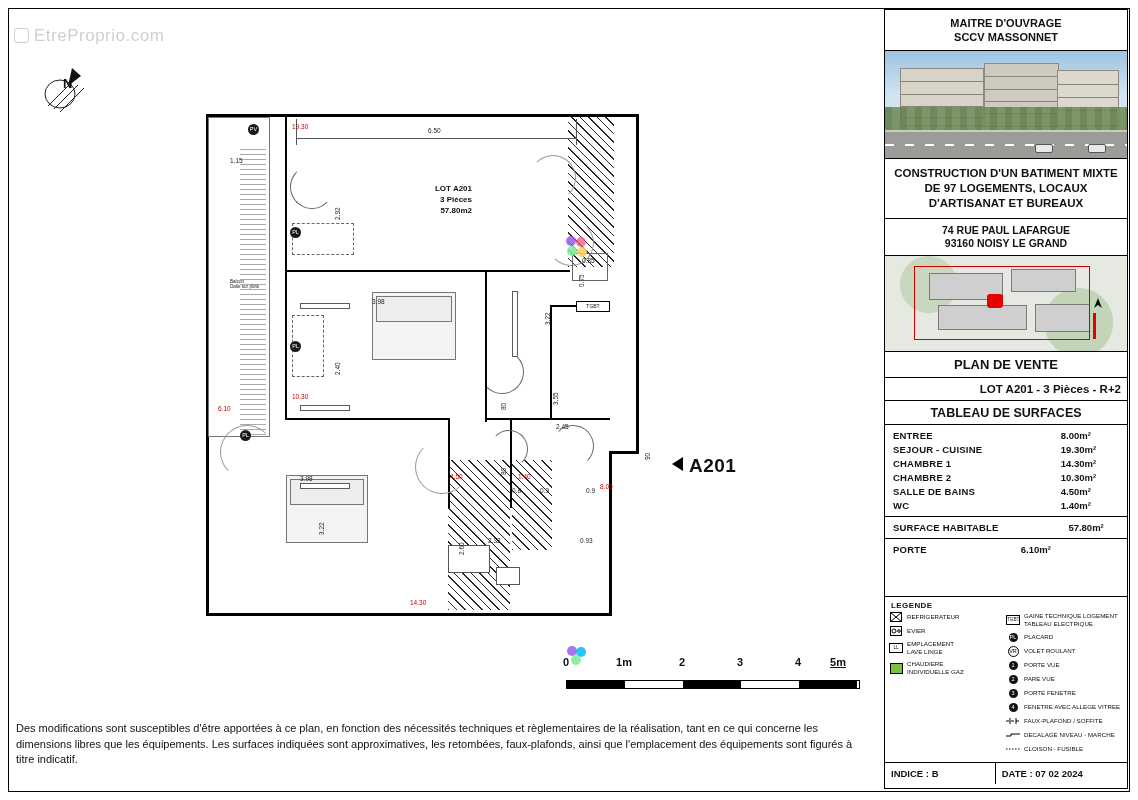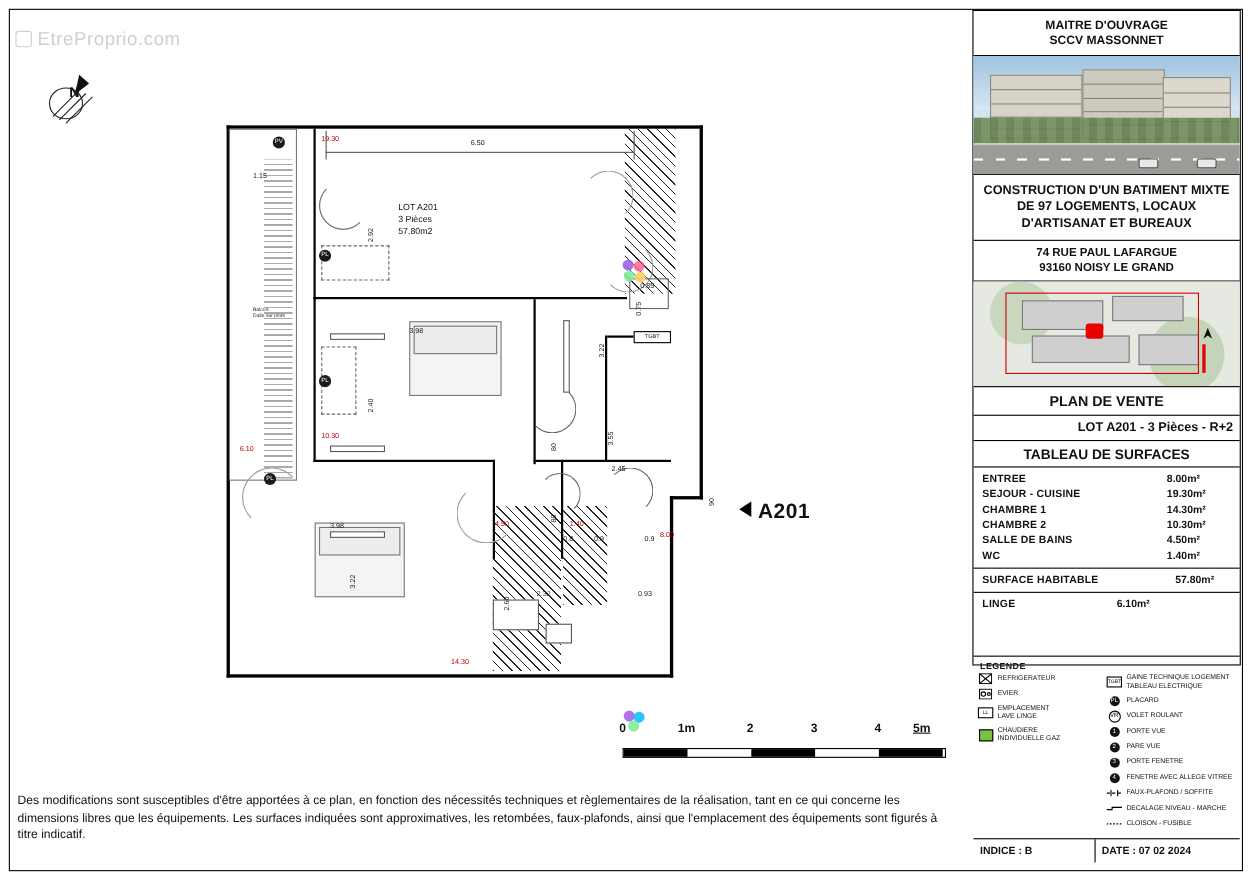--- a/index.html
+++ b/index.html
@@ -19,41 +19,41 @@
   .plan .wall{position:absolute;background:#000;}
   .plan .thin{position:absolute;border:1px solid #5a5a5a;}
   .plan .hatch{position:absolute;background:repeating-linear-gradient(45deg,#000 0 1px,transparent 1px 6px);opacity:.85;}
   .plan .txt{position:absolute;font-size:6.5px;color:#222;}
   .plan .rtxt{position:absolute;font-size:6.5px;color:#c00000;}
   .plan .vtxt{position:absolute;font-size:6.5px;color:#222;transform:rotate(-90deg);transform-origin:left top;white-space:nowrap;}
   .plan .dim{position:absolute;border-top:1px solid #555;}
   .plan .vdim{position:absolute;border-left:1px solid #555;}
   .plan .door{position:absolute;border:1px solid #555;border-radius:100%;}
   .plan .bed{position:absolute;border:1px solid #777;background:#f4f4f4;}
-  .plan .label{position:absolute;font-size:8px;color:#111;text-align:left;line-height:11px;}
+  .plan .label{position:absolute;font-size:8px;color:#111;text-align:right;line-height:11px;font-weight:bold;}
   .plan .badge{position:absolute;width:11px;height:11px;border-radius:50%;background:#1a1a1a;color:#fff;font-size:5.5px;line-height:11px;text-align:center;}
   .plan .sq-badge{position:absolute;border:1px solid #000;background:#fff;font-size:5px;line-height:8px;text-align:center;height:9px;}
 
   
   .a201{position:absolute;left:672px;top:435px;font-size:19px;font-weight:bold;letter-spacing:.5px;margin-top:20px;}
   .a201 .tri{display:inline-block;width:0;height:0;border-top:7px solid transparent;border-bottom:7px solid transparent;border-right:11px solid #000;margin-right:6px;vertical-align:1px;}
 
   
   .scale{position:absolute;left:566px;top:668px;width:292px;height:26px;}
   .scale .bar{position:absolute;top:12px;left:0;width:292px;height:7px;border:1px solid #000;}
   .scale .seg{position:absolute;top:0;height:100%;background:#000;}
   .scale .lbl{position:absolute;top:-12px;font-size:11px;font-weight:bold;transform:translateX(-50%);}
 
   
   .note{position:absolute;left:16px;top:718px;width:848px;}
   .note .nt-title{font-size:11px;font-weight:bold;text-decoration:underline;letter-spacing:.2px;}
   .note .nt-body{font-size:11px;line-height:15.5px;margin-top:3px;}
 
   
-  .cart{position:absolute;left:884px;top:9px;width:244px;height:596px;border:1px solid #000;box-sizing:border-box;}
+  .cart{position:absolute;left:884px;top:9px;width:244px;height:780px;border:1px solid #000;box-sizing:border-box;}
   .cart .row{border-bottom:1px solid #000;box-sizing:border-box;}
   .cart .mo{padding:6px 4px 6px;text-align:center;font-weight:bold;font-size:11px;line-height:14px;}
   .photo{height:108px;position:relative;overflow:hidden;background:linear-gradient(#bcd6ea,#d6e6f2 55%,#cfd8c6 55%,#b9c3ab);}
   .photo .sky{position:absolute;left:0;top:0;right:0;height:46%;background:linear-gradient(#9fc3e0,#d7e7f3);}
   .photo .bldgA{position:absolute;left:6%;top:16%;width:34%;height:52%;background:#d8d3c9;border:1px solid #8e8a82;}
   .photo .bldgB{position:absolute;left:41%;top:11%;width:30%;height:58%;background:#cfcabf;border:1px solid #8e8a82;}
   .photo .bldgC{position:absolute;left:71%;top:18%;width:25%;height:50%;background:#ddd8ce;border:1px solid #8e8a82;}
   .photo .fl{position:absolute;left:0;right:0;height:1px;background:#8a857c;}
   .photo .trees{position:absolute;left:0;right:0;bottom:26%;height:22%;background:repeating-linear-gradient(90deg,#5e7a4a 0 7px,#6f8a56 7px 15px);opacity:.85;}
   .photo .road{position:absolute;left:0;right:0;bottom:0;height:24%;background:#9b9b98;}
@@ -351,21 +351,21 @@
           <td class="v">57.80m²</td>
         </tr>
       </tbody>
         </table>
     </div>
 
     <div class="row surf-block" style="height:58px;">
       <table class="surf-tbl">
         <tbody>
             <tr>
-          <td class="k">LINGE</td>
+          <td class="k">PORTE</td>
           <td class="v">6.10m²</td>
         </tr>
       </tbody>
         </table>
     </div>
 
     <div class="row">
       <div class="legend-title">LEGENDE</div>
       <div class="legend-wrap">
         <div class="legend-col">

